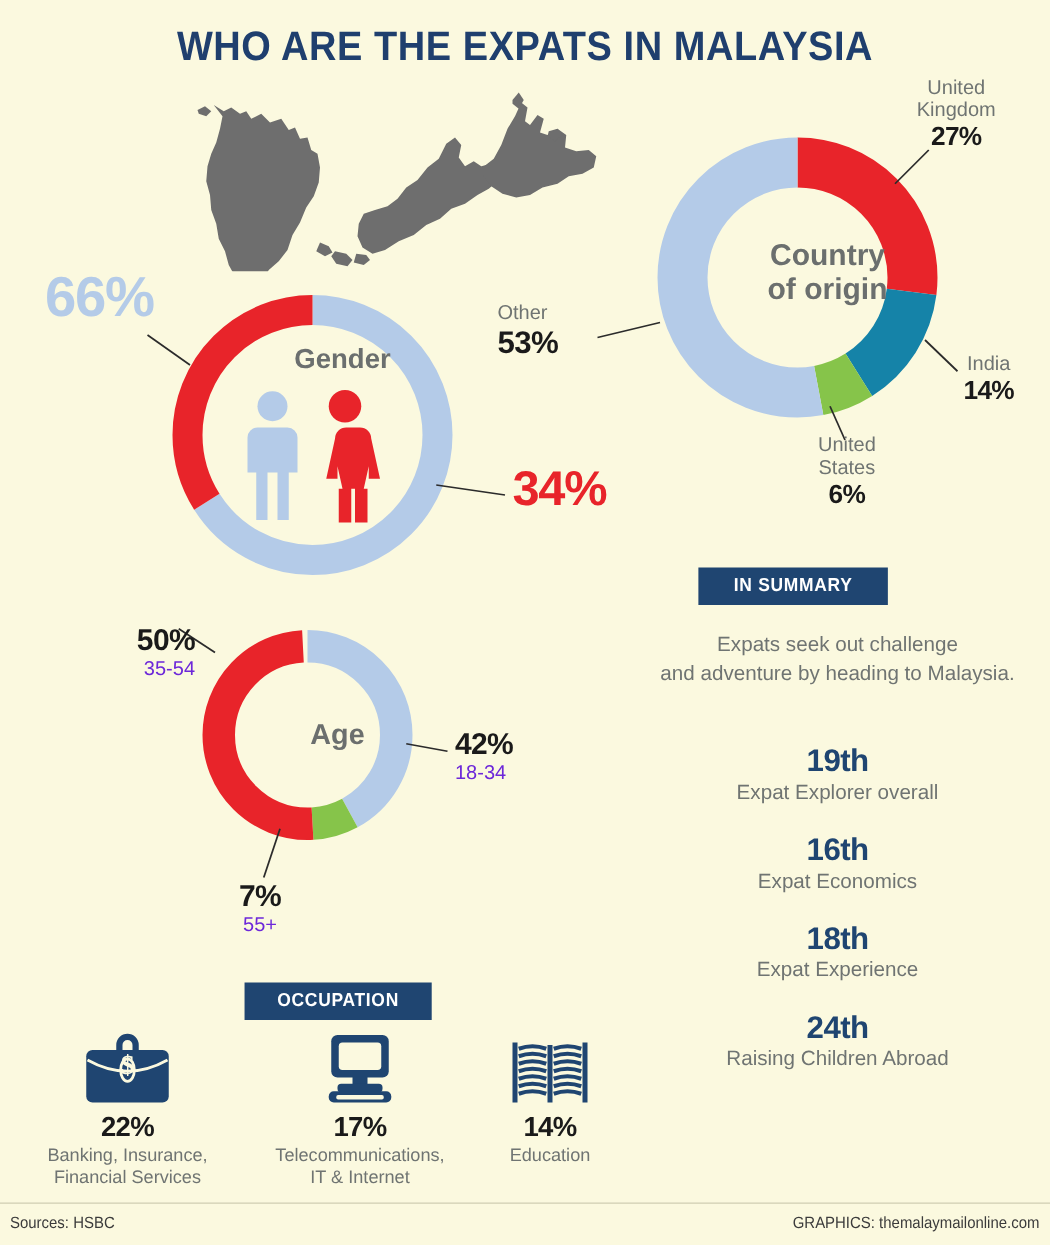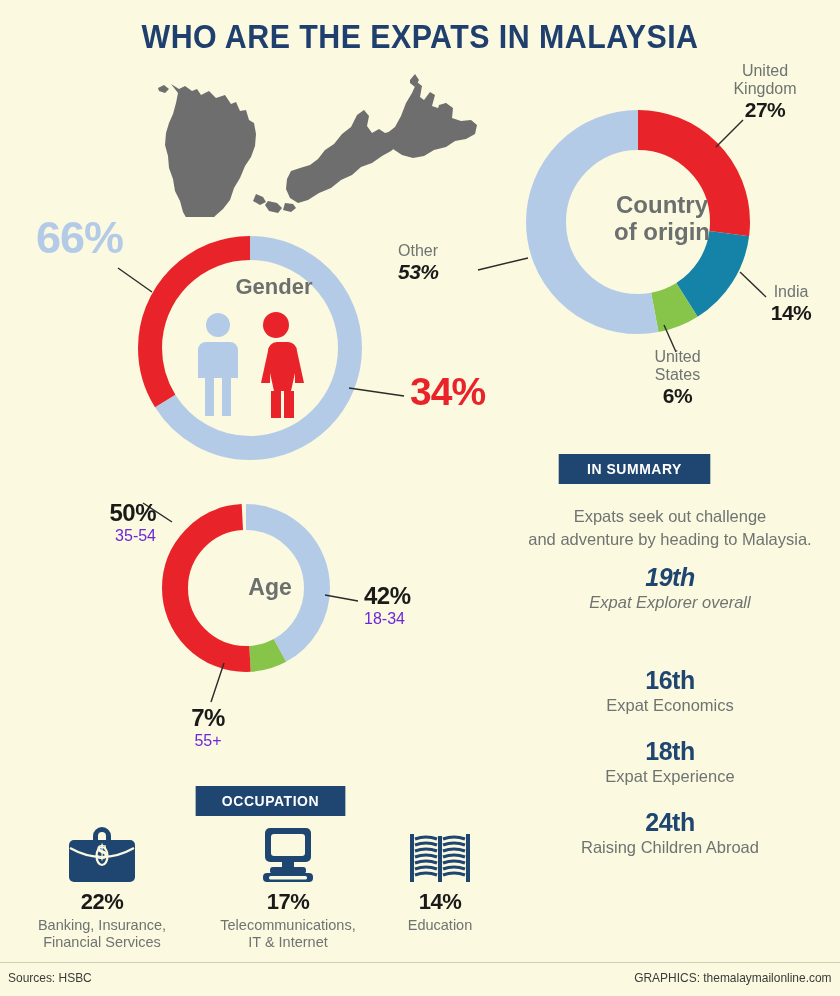--- a/index.html
+++ b/index.html
@@ -160,21 +160,21 @@
   </div>
 
   <div class="lbl" style="left:620px; top:348px; width:115px; text-align:center; font-size:16px;">
     <div class="lbl-name">United</div>
     <div class="lbl-name">States</div>
     <div class="pct" style="font-size:21px; letter-spacing:-0.5px;">6%</div>
   </div>
 
   <div class="lbl" style="left:398px; top:242px; width:82px; text-align:left; font-size:16px;">
     <div class="lbl-name">Other</div>
-    <div class="pct" style="font-size:21px; letter-spacing:-0.5px;font-style:italic;">53%</div>
+    <div class="pct" style="font-size:25px; letter-spacing:-0.5px;">53%</div>
   </div>
 
   <div class="donut" id="gender-donut" style="left:138px; top:236px; width:224px; height:224px;">
     <svg width="224" height="224" viewBox="0 0 224 224">
 
       <g transform="translate(112,112) rotate(-90)" fill="none" stroke-width="24">
 
         <circle r="100" stroke="#b4cbe8" stroke-dasharray="414.69 213.63" stroke-dashoffset="0"></circle>
 
         <circle r="100" stroke="#e8242a" stroke-dasharray="213.63 414.69" stroke-dashoffset="-414.69"></circle>
@@ -238,21 +238,21 @@
     <div class="sub" style="font-size:16px;">55+</div>
   </div>
 
   <div class="banner" style="left:553px; top:454px; width:163px;">IN SUMMARY</div>
 
   <div id="summary-text">
     <div>Expats seek out challenge</div>
     <div>and adventure by heading to Malaysia.</div>
   </div>
 
-  <div class="rank-block" style="top:563px;font-style:italic;">
+  <div class="rank-block" style="top:595px;">
     <div class="rank-num">19th</div>
     <div class="rank-desc">Expat Explorer overall</div>
   </div>
   <div class="rank-block" style="top:666px;">
     <div class="rank-num">16th</div>
     <div class="rank-desc">Expat Economics</div>
   </div>
   <div class="rank-block" style="top:737px;">
     <div class="rank-num">18th</div>
     <div class="rank-desc">Expat Experience</div>

